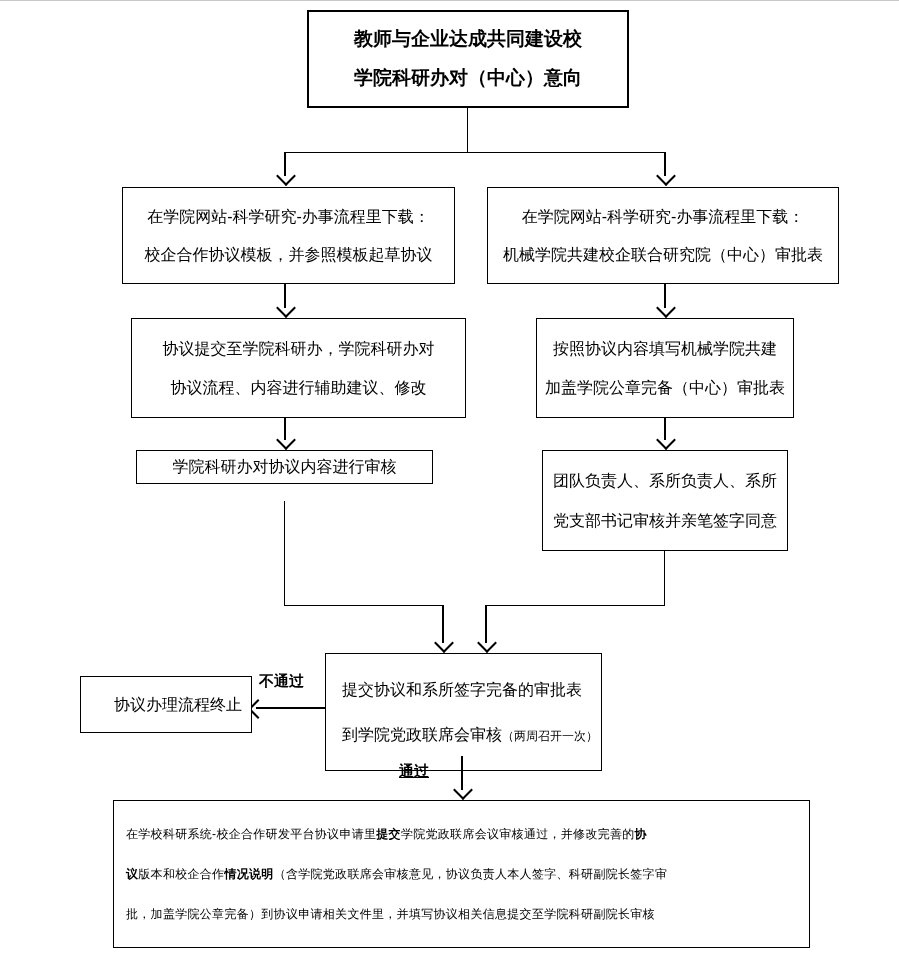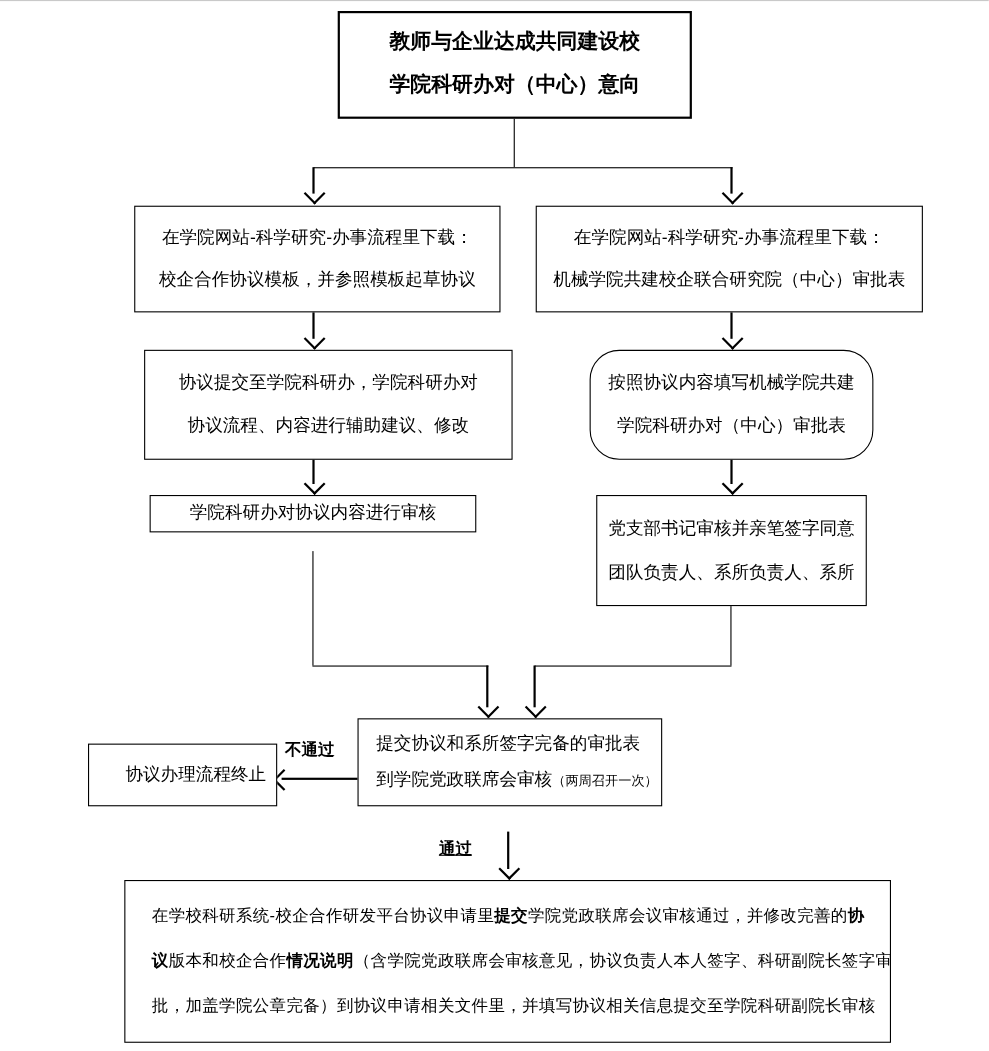--- a/index.html
+++ b/index.html
@@ -36,21 +36,21 @@
   .chev.down{transform:rotate(45deg);}
   .chev.left{transform:rotate(135deg);}
   .flow-label{
     position:absolute;font-weight:bold;font-size:15px;white-space:nowrap;
   }
   #merge-box{padding-left:16px;}
   #merge-box .bl{align-self:flex-start;}
   .note{font-size:12px;}
   #bottom-box{
     justify-content:space-evenly;align-items:flex-start;
-    padding:0 24px;font-size:15px;letter-spacing:0.3px;
+    padding:0 12px;font-size:12px;letter-spacing:0.3px;
   }
   #bottom-box .bb-line{white-space:nowrap;}
 </style>
 </head>
 <body>
 
 <div id="canvas">
 
   <div class="box" id="top-box" style="left:307px;top:10px;width:322px;height:98px;">
     <div class="bl">教师与企业达成共同建设校</div>
@@ -77,48 +77,48 @@
 
   <div class="stem-v" style="left:284px;top:284px;height:24px;"></div>
   <span class="chev down" style="left:279px;top:301px;"></span>
   <div class="stem-v" style="left:664px;top:284px;height:24px;"></div>
   <span class="chev down" style="left:659px;top:301px;"></span>
 
   <div class="box" style="left:131px;top:318px;width:335px;height:100px;">
     <div class="bl">协议提交至学院科研办，学院科研办对</div>
     <div class="bl">协议流程、内容进行辅助建议、修改</div>
   </div>
-  <div class="box" style="left:536px;top:318px;width:258px;height:100px;border-radius:27px;">
+  <div class="box" style="left:536px;top:318px;width:258px;height:100px;">
     <div class="bl">按照协议内容填写机械学院共建</div>
-    <div class="bl">学院科研办对（中心）审批表</div>
+    <div class="bl">加盖学院公章完备（中心）审批表</div>
   </div>
 
   <div class="stem-v" style="left:284px;top:418px;height:22px;"></div>
   <span class="chev down" style="left:279px;top:433px;"></span>
   <div class="stem-v" style="left:664px;top:418px;height:22px;"></div>
   <span class="chev down" style="left:659px;top:433px;"></span>
 
   <div class="box" style="left:136px;top:450px;width:297px;height:34px;">
     <div class="bl">学院科研办对协议内容进行审核</div>
   </div>
   <div class="box" style="left:542px;top:450px;width:246px;height:101px;">
+    <div class="bl">团队负责人、系所负责人、系所</div>
     <div class="bl">党支部书记审核并亲笔签字同意</div>
-    <div class="bl">团队负责人、系所负责人、系所</div>
   </div>
 
   <div class="vline" style="left:284px;top:501px;height:104px;"></div>
   <div class="vline" style="left:664px;top:551px;height:54px;"></div>
   <div class="hline" style="left:284px;top:605px;width:160px;"></div>
   <div class="hline" style="left:486px;top:605px;width:179px;"></div>
   <div class="stem-v" style="left:442px;top:605px;height:38px;"></div>
   <span class="chev down" style="left:437px;top:636px;"></span>
   <div class="stem-v" style="left:485px;top:605px;height:38px;"></div>
   <span class="chev down" style="left:480px;top:636px;"></span>
 
-  <div class="box align-left" id="merge-box" style="left:325px;top:653px;width:277px;height:80px;align-items:center;">
+  <div class="box align-left" id="merge-box" style="left:325px;top:653px;width:277px;height:118px;align-items:center;">
     <div class="bl">提交协议和系所签字完备的审批表</div>
     <div class="bl"><span>到学院党政联席会审核</span><span class="note">（两周召开一次）</span></div>
   </div>
 
   <div class="flow-label" style="left:259px;top:672px;">不通过</div>
   <div class="stem-h" style="left:256px;top:707px;width:69px;"></div>
   <span class="chev left" style="left:251px;top:702px;"></span>
   <div class="box" style="left:80px;top:676px;width:172px;height:57px;padding-left:24px;">
     <div class="bl">协议办理流程终止</div>
   </div>

